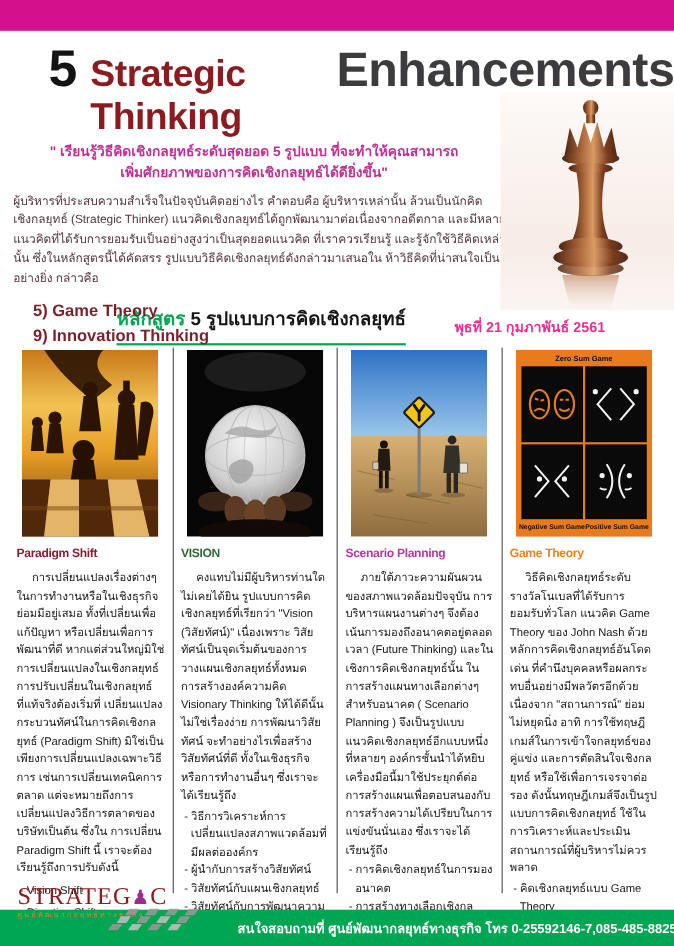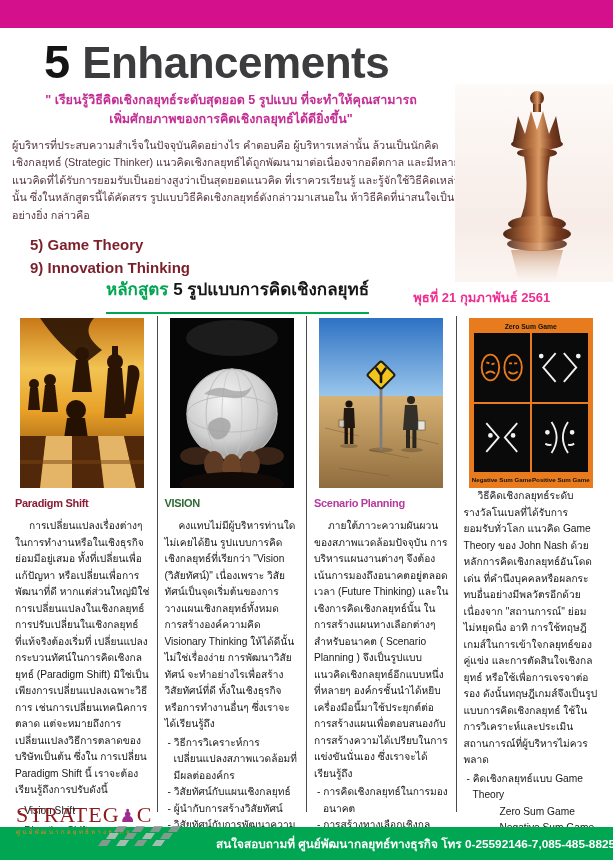--- a/index.html
+++ b/index.html
@@ -78,20 +78,21 @@
 </head>
 <body>
 
 <div class="page">
 
   <div class="top-bar"></div>
 
   <div class="header">
     <div class="title-row">
       <span class="t-num">5</span>
+      <span class="t-main">Strategic Thinking</span>
       <span class="t-suf">Enhancements</span>
     </div>
     <div class="subtitle">
       <span>" เรียนรู้วิธีคิดเชิงกลยุทธ์ระดับสุดยอด 5 รูปแบบ ที่จะทำให้คุณสามารถ</span><br>
       <span>เพิ่มศักยภาพของการคิดเชิงกลยุทธ์ได้ดียิ่งขึ้น"</span>
     </div>
     <div class="intro">ผู้บริหารที่ประสบความสำเร็จในปัจจุบันคิดอย่างไร  คำตอบคือ ผู้บริหารเหล่านั้น ล้วนเป็นนักคิดเชิงกลยุทธ์ (Strategic Thinker) แนวคิดเชิงกลยุทธ์ได้ถูกพัฒนามาต่อเนื่องจากอดีตกาล และมีหลายแนวคิดที่ได้รับการยอมรับเป็นอย่างสูงว่าเป็นสุดยอดแนวคิด ที่เราควรเรียนรู้ และรู้จักใช้วิธีคิดเหล่านั้น ซึ่งในหลักสูตรนี้ได้คัดสรร รูปแบบวิธีคิดเชิงกลยุทธ์ดังกล่าวมาเสนอใน ห้าวิธีคิดที่น่าสนใจเป็นอย่างยิ่ง กล่าวคือ</div>
     <div class="lists">
       <div>
         <span>5)  Game Theory</span>
@@ -208,22 +209,22 @@
           <ellipse cx="62" cy="150" rx="10" ry="14" fill="#6b4428"></ellipse>
           <ellipse cx="80" cy="146" rx="10" ry="13" fill="#5d3a24"></ellipse>
           <ellipse cx="62" cy="166" rx="52" ry="12" fill="#120a06"></ellipse>
         </svg>
       </div>
       <div class="col-title ct-vision">VISION</div>
       <div class="col-body">
         <p>คงแทบไม่มีผู้บริหารท่านใด ไม่เคยได้ยิน รูปแบบการคิดเชิงกลยุทธ์ที่เรียกว่า "Vision (วิสัยทัศน์)" เนื่องเพราะ วิสัยทัศน์เป็นจุดเริ่มต้นของการวางแผนเชิงกลยุทธ์ทั้งหมด การสร้างองค์ความคิด Visionary Thinking ให้ได้ดีนั้น ไม่ใช่เรื่องง่าย การพัฒนาวิสัยทัศน์ จะทำอย่างไรเพื่อสร้างวิสัยทัศน์ที่ดี ทั้งในเชิงธุรกิจหรือการทำงานอื่นๆ ซึ่งเราจะได้เรียนรู้ถึง</p>
         <div class="bullets">
           <span>- วิธีการวิเคราะห์การเปลี่ยนแปลงสภาพแวดล้อมที่มีผลต่อองค์กร</span>
+          <span>- ผู้นำกับการสร้างวิสัยทัศน์</span>
           <span>- วิสัยทัศน์กับแผนเชิงกลยุทธ์</span>
-          <span>- ผู้นำกับการสร้างวิสัยทัศน์</span>
           <span>- วิสัยทัศน์กับการพัฒนาความคิดสร้างสรรค์ และการพัฒนาความคิดเชิงกลยุทธ์</span>
         </div>
       </div>
     </div>
 
     <div class="column">
       <div class="col-image">
         <svg viewBox="0 0 124 170">
           <defs>
             <linearGradient id="sky" x1="0" y1="0" x2="0" y2="1">
@@ -312,20 +313,21 @@
                   <path d="M39,26 q-3,2 -6,1"></path>
               </svg>
             </div>
           </div>
           <div class="gt-bottom">
             <span>Negative Sum Game</span>
             <span>Positive Sum Game</span>
           </div>
         </div>
       </div>
+      <div class="col-title ct-game">Game Theory</div>
       <div class="col-body">
         <p>วิธีคิดเชิงกลยุทธ์ระดับรางวัลโนเบลที่ได้รับการยอมรับทั่วโลก  แนวคิด Game Theory ของ John Nash ด้วย หลักการคิดเชิงกลยุทธ์อันโดดเด่น ที่คำนึงบุคคลหรือผลกระทบอื่นอย่างมีพลวัตรอีกด้วย เนื่องจาก "สถานการณ์" ย่อมไม่หยุดนิ่ง อาทิ การใช้ทฤษฎีเกมส์ในการเข้าใจกลยุทธ์ของคู่แข่ง และการตัดสินใจเชิงกลยุทธ์ หรือใช้เพื่อการเจรจาต่อรอง ดังนั้นทฤษฎีเกมส์จึงเป็นรูปแบบการคิดเชิงกลยุทธ์ ใช้ในการวิเคราะห์และประเมินสถานการณ์ที่ผู้บริหารไม่ควรพลาด</p>
         <div class="bullets">
           <span>- คิดเชิงกลยุทธ์แบบ Game Theory</span>
         </div>
         <div class="sub-items">
           <span>Zero Sum Game</span>
           <span>Negative Sum Game</span>
 
         </div>

